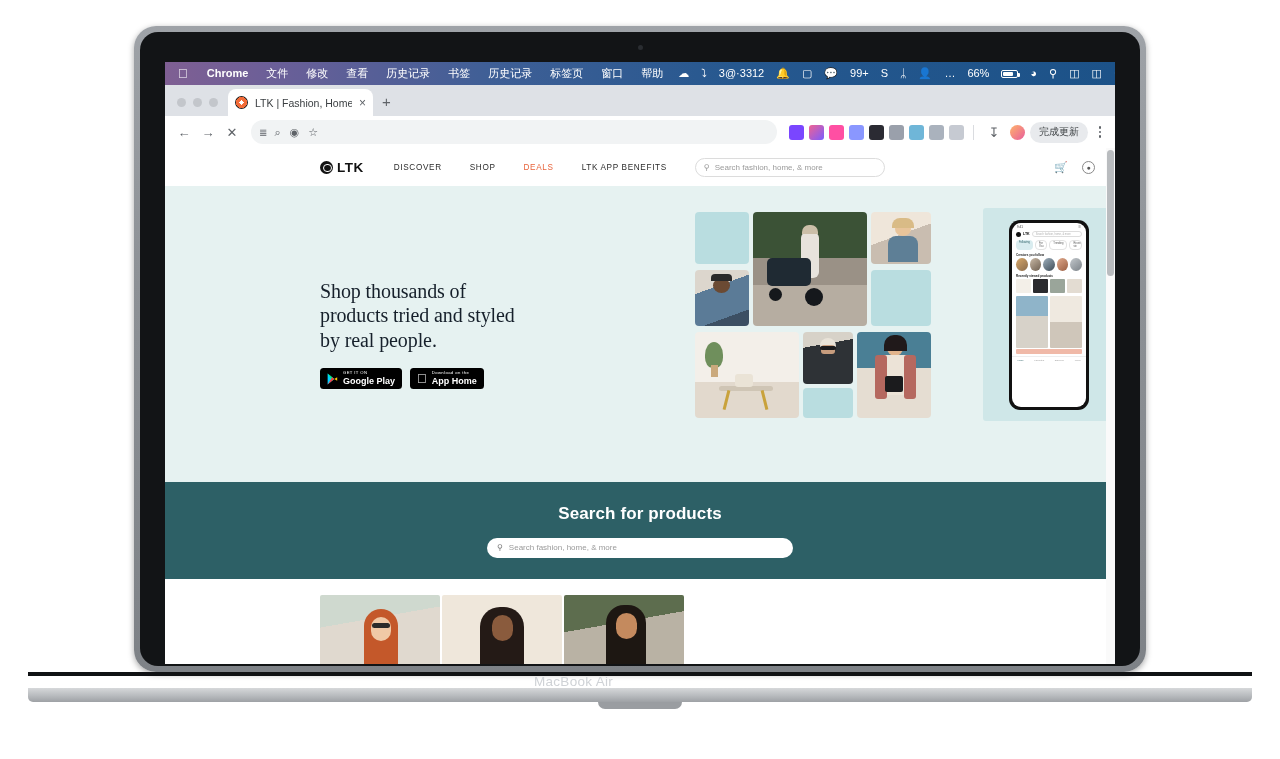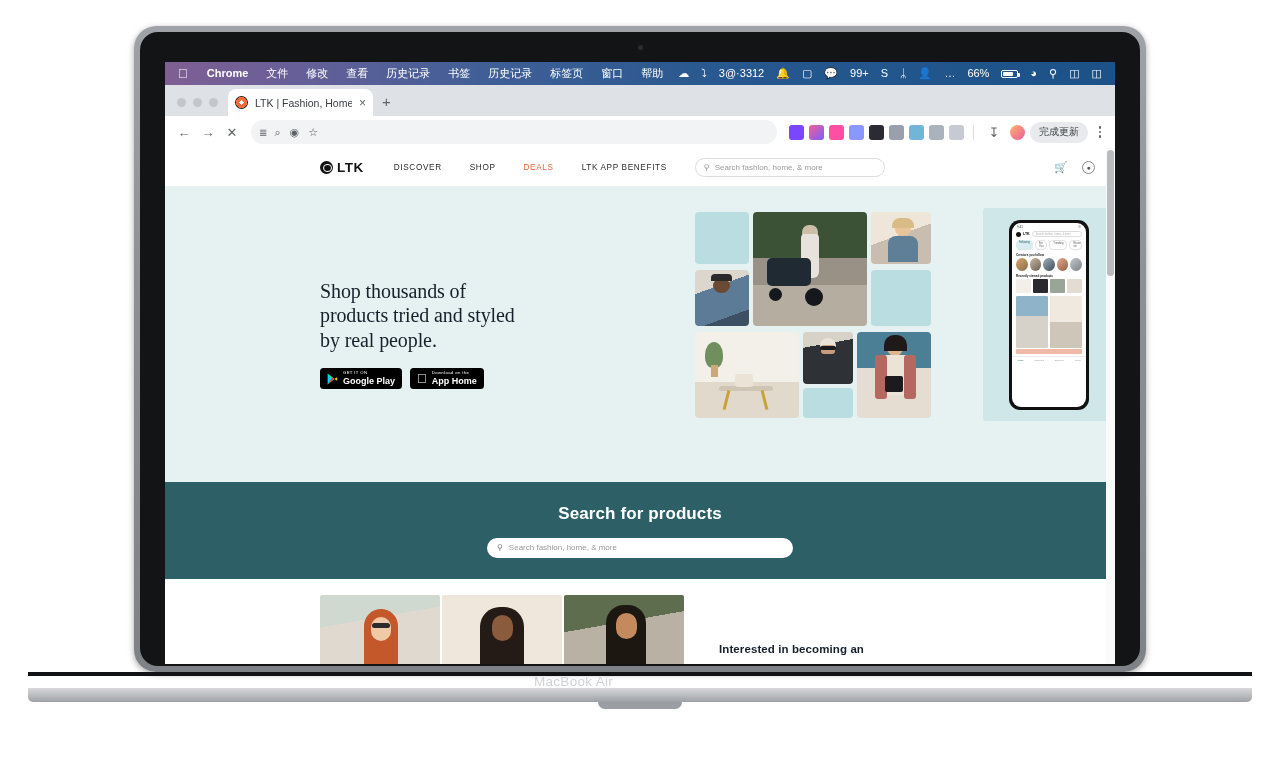--- a/index.html
+++ b/index.html
@@ -414,23 +414,20 @@
             </div>
             <div class="t" style="background:linear-gradient(170deg,#efe7db 0 100%);">
               <div style="position:absolute;left:38px;top:12px;width:44px;height:60px;border-radius:20px 20px 0 0;background:#241a16;"></div>
               <div style="position:absolute;left:50px;top:20px;width:21px;height:26px;border-radius:11px;background:#8a5b3d;"></div>
             </div>
             <div class="t" style="background:linear-gradient(170deg,#5d6d4e 0 40%,#b9b2a4 40% 100%);">
               <div style="position:absolute;left:42px;top:10px;width:40px;height:62px;border-radius:18px 18px 0 0;background:#1d1712;"></div>
               <div style="position:absolute;left:52px;top:18px;width:21px;height:26px;border-radius:11px;background:#c48a5e;"></div>
             </div>
           </div>
-          <div class="below-right">
-            <div class="below-h">Interested in becoming an</div>
-          </div>
         </div>
 
         <div class="scrollbar">
           <div class="scrollthumb"></div>
         </div>
       </div>
     </div>
 
   </div>
 

